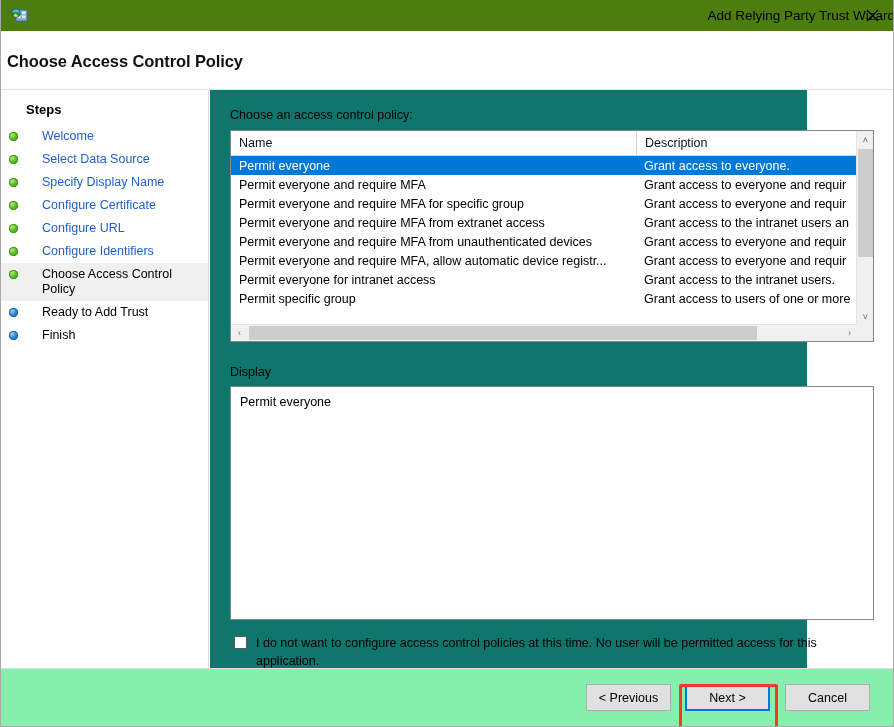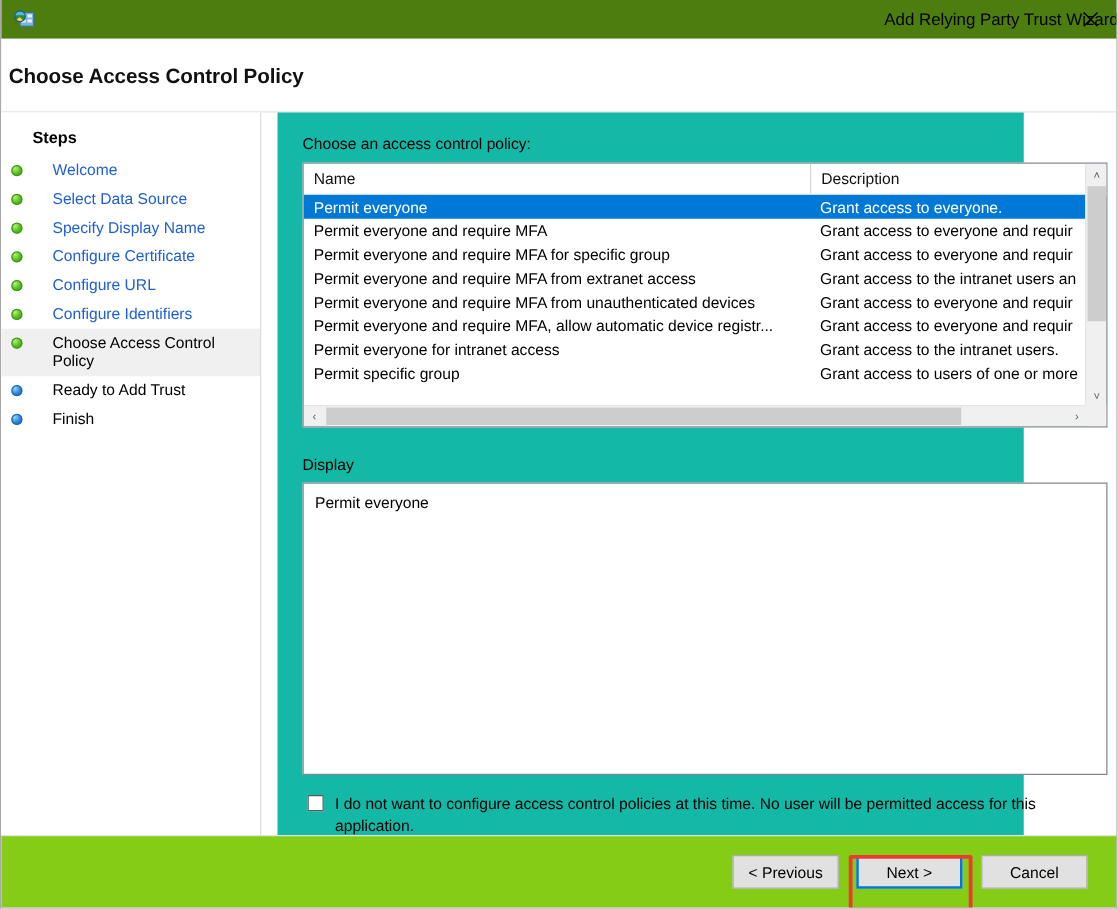--- a/index.html
+++ b/index.html
@@ -105,22 +105,21 @@
     box-shadow: inset 0 0 0 1px #1c6cb0;
   }
   .step-label { font-size: 12.5px; margin-left: 16px; }
   .step-label.link { color: #1f5fd0; }
   .step-label.plain { color: #000000; }
 
   
   .content {
     position: absolute; left: 209px; top: 0;
     width: 597px; height: 579px;
-    background: #14b8a6;
-    margin-left: 12px;
+    background: #0f766e;
   }
   .field-label {
     position: absolute;
     font-size: 12.5px;
     color: #000000;
   }
   #lbl-choose { left: 20px; top: 18px; }
   #lbl-policy { left: 20px; top: 275px; }
 
   
@@ -243,21 +242,21 @@
     font-size: 12.5px;
     line-height: 18px;
     color: #000;
     width: 618px;
   }
 
   
   .footer {
     position: absolute; left: 0; bottom: 0;
     width: 894px; height: 58px;
-    background: #84cc16;
+    background: #86efac;
     border-top: 1px solid #e2e2e2;
   }
   .btn {
     position: absolute;
     top: 15px;
     height: 27px;
     background: #e1e1e1;
     border: 1px solid #adadad;
     font-family: "Liberation Sans", sans-serif;
     font-size: 12.5px;

